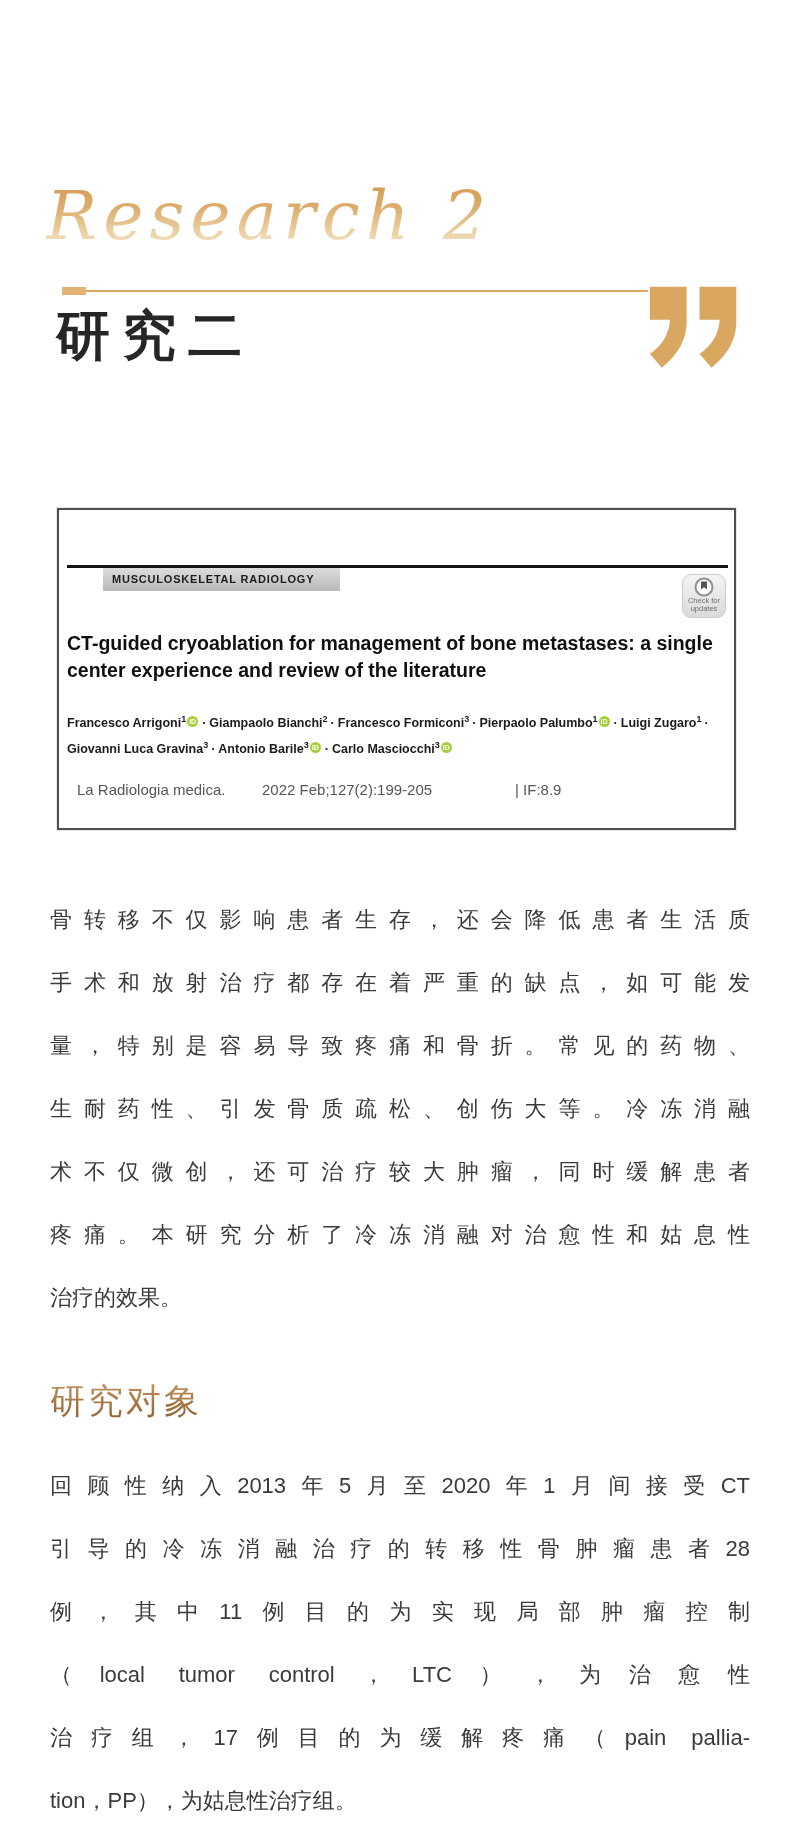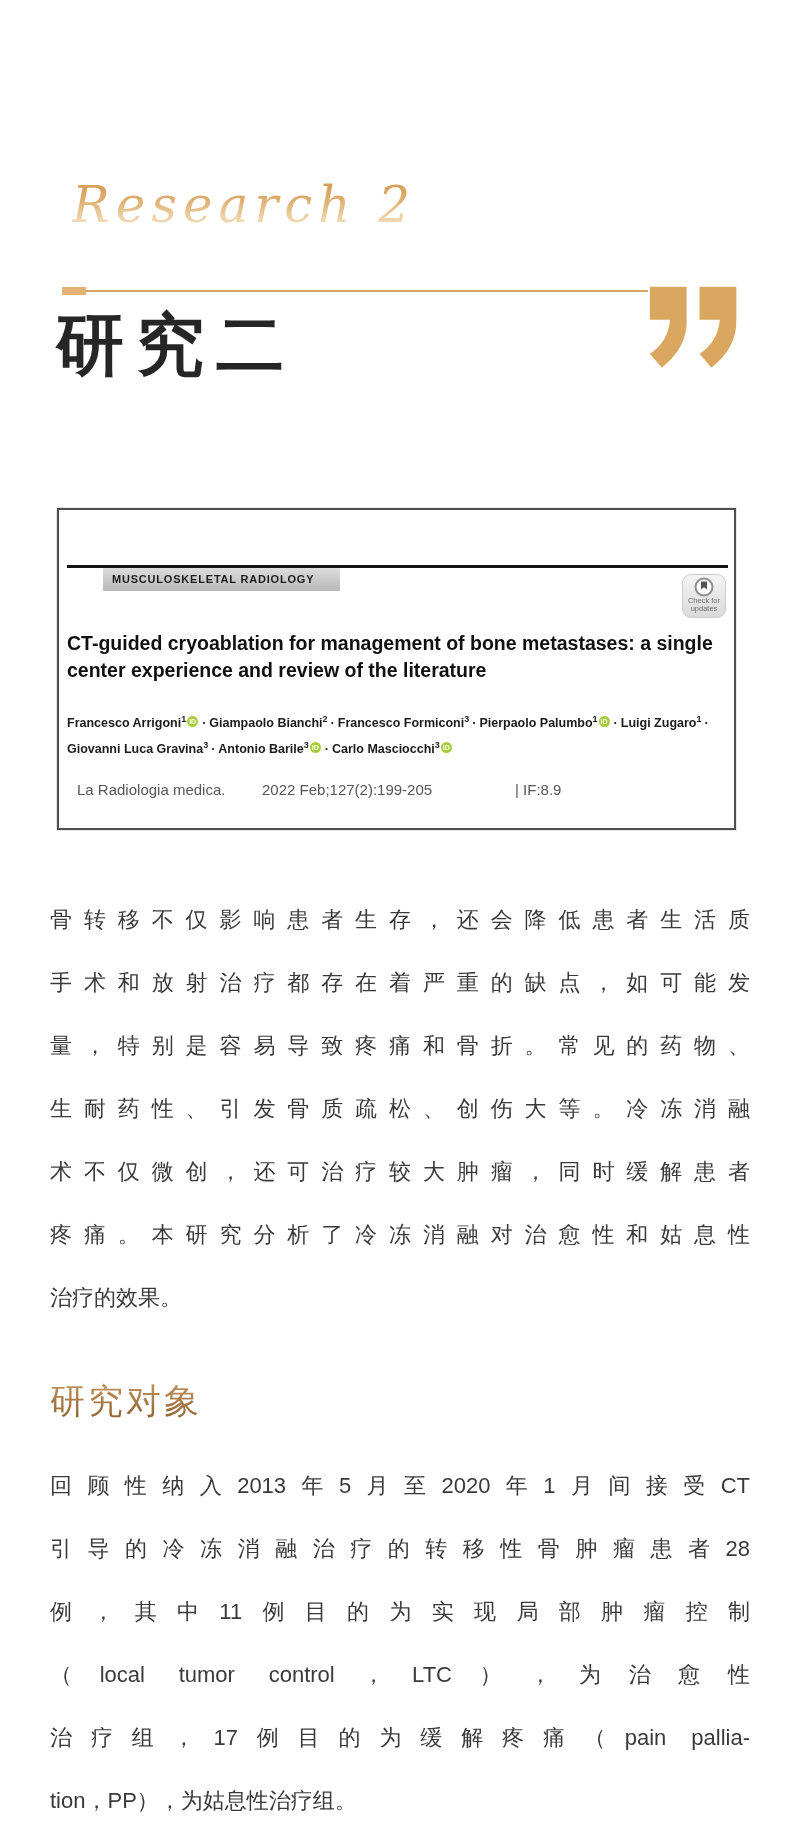--- a/index.html
+++ b/index.html
@@ -3,35 +3,35 @@
 <meta charset="utf-8">
 <style>
   html,body{margin:0;padding:0;}
   body{
     width:800px;height:1846px;position:relative;background:#ffffff;
     font-family:"Liberation Sans","DejaVu Sans",sans-serif;
     overflow:hidden;
   }
   
   .script-title{
-    position:absolute;left:72px;top:176px;
+    position:absolute;left:46px;top:176px;
     font-family:"DejaVu Serif","Liberation Serif",serif;
     font-style:italic;font-weight:400;
-    font-size:50px;letter-spacing:6px;white-space:nowrap;
+    font-size:68px;letter-spacing:6px;white-space:nowrap;
     background:linear-gradient(180deg,#d49a4e 5%,#dcab6c 38%,#ecd2a5 72%,#f8eedd 100%);
     -webkit-background-clip:text;background-clip:text;
     -webkit-text-fill-color:transparent;color:#d8a65e;
   }
   .divider-thick{position:absolute;left:62px;top:287px;width:24px;height:8px;background:#e2b275;}
   .divider-thin{position:absolute;left:86px;top:290px;width:562px;height:2px;background:#d9a760;}
   .quote-mark{position:absolute;left:648px;top:286px;width:92px;height:86px;}
   .cn-title{
     position:absolute;left:56px;top:300px;
     font-family:"Liberation Serif","DejaVu Serif",serif;
-    font-weight:700;font-size:68px;letter-spacing:12px;color:#262626;white-space:nowrap;
+    font-weight:700;font-size:54px;letter-spacing:12px;color:#262626;white-space:nowrap;
   }
   
   .card{
     position:absolute;left:57px;top:508px;width:675px;height:318px;
     background:#ffffff;border:2px solid #4f4f4f;box-shadow:0 0 0 1px #e8e8e8;
   }
   .card-rule{position:absolute;left:8px;top:55px;width:661px;height:3px;background:#141414;}
   .card-catbar{
     position:absolute;left:8px;top:58px;width:237px;height:23px;
     background:linear-gradient(180deg,#dcdcdc,#b9b9b9);

